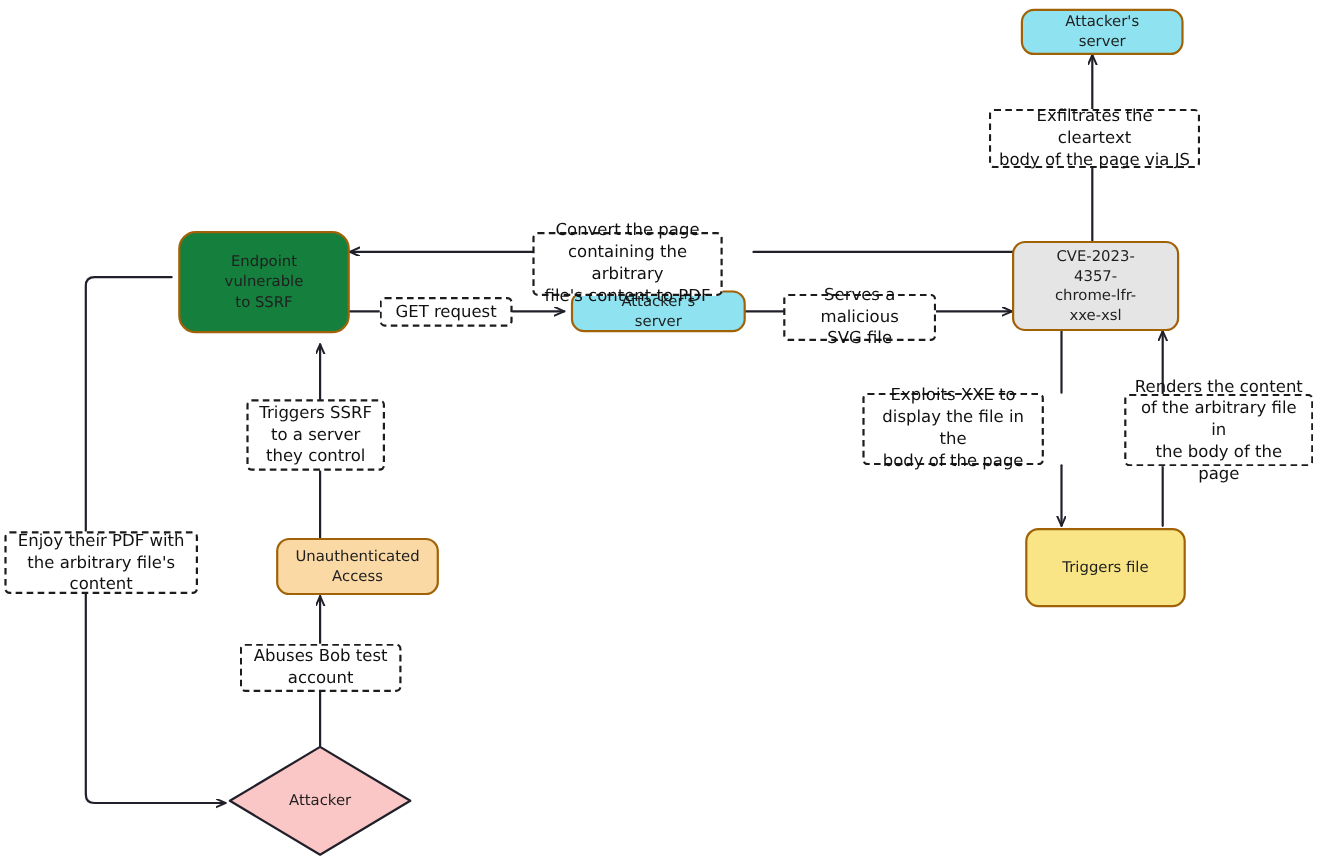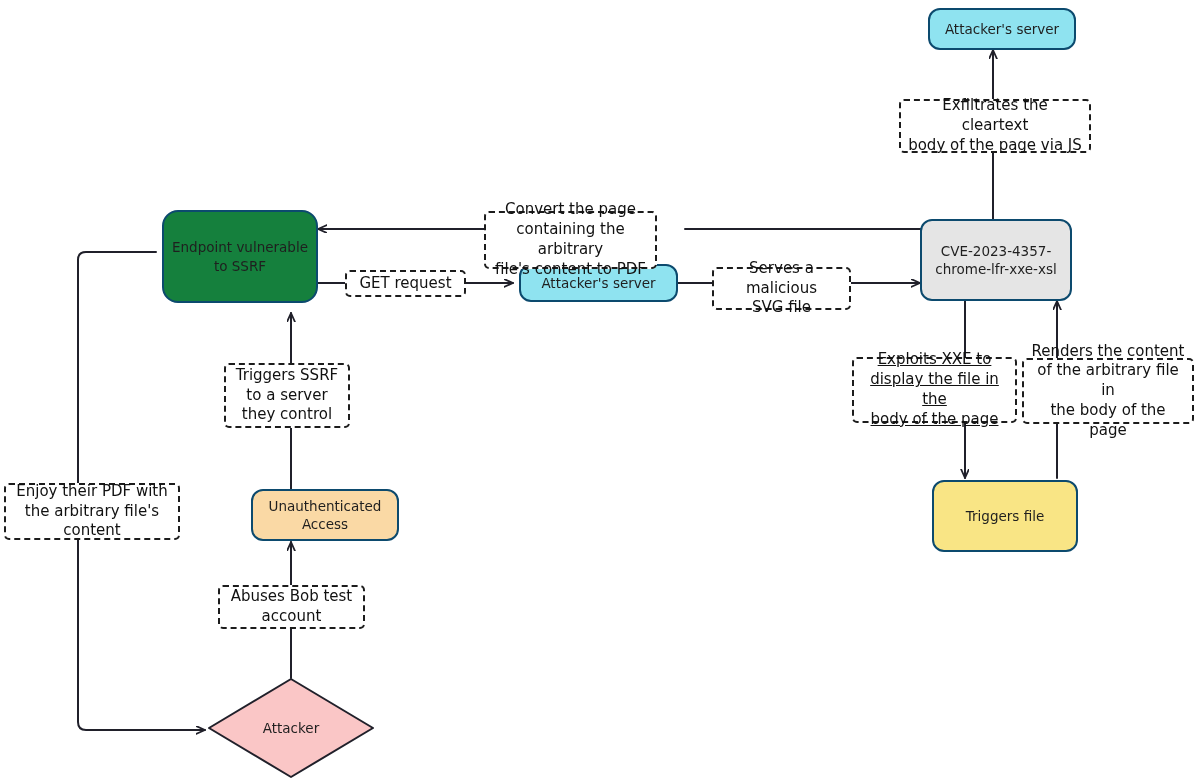--- a/index.html
+++ b/index.html
@@ -2,21 +2,21 @@
 <html><head>
 <meta charset="utf-8">
 <style>
   html,body{margin:0;padding:0;background:#ffffff;}
   body{width:1200px;height:780px;position:relative;overflow:hidden;
        font-family:"DejaVu Sans",sans-serif;}
   #canvas{position:absolute;inset:0;width:1200px;height:780px;}
   .node{position:absolute;box-sizing:border-box;display:flex;align-items:center;
         justify-content:center;text-align:center;color:#1f1f1f;
         font-family:"DejaVu Sans",sans-serif;font-size:13.5px;line-height:1.35;
-        border:2px solid #0c4a6e;border-radius:12px;z-index:3;padding:4px 8px;}
+        border:2px solid #a16207;border-radius:12px;z-index:3;padding:4px 26px;}
   .node span{display:block;white-space:pre-line;}
   .label{position:absolute;box-sizing:border-box;display:flex;align-items:center;
          justify-content:center;text-align:center;color:#111;background:#ffffff;
          font-family:"DejaVu Sans",sans-serif;font-size:15px;line-height:1.32;
          border:2px dashed #1c1c1c;border-radius:5px;z-index:4;padding:3px 6px;}
   .label span{display:block;white-space:pre-line;}
   .diamond{position:absolute;z-index:3;display:flex;align-items:center;justify-content:center;}
   .diamond .dtext{position:relative;z-index:2;font-size:13.5px;color:#1f1f1f;
         font-family:"DejaVu Sans",sans-serif;}
   .diamond svg{position:absolute;inset:0;}
@@ -108,21 +108,21 @@
 
 <div class="label" style="left:345px;top:270px;width:121px;height:27px;">
   <span>GET request</span>
 </div>
 
 <div class="label" style="left:712px;top:267px;width:139px;height:43px;">
   <span>Serves a malicious
 SVG file</span>
 </div>
 
-<div class="label" style="left:852px;top:357px;width:165px;height:66px;text-decoration:underline;">
+<div class="label" style="left:784px;top:357px;width:165px;height:66px;">
   <span>Exploits XXE to
 display the file in the
 body of the page</span>
 </div>
 
 <div class="label" style="left:1022px;top:358px;width:172px;height:66px;">
   <span>Renders the content
 of the arbitrary file in
 the body of the page</span>
 </div>

